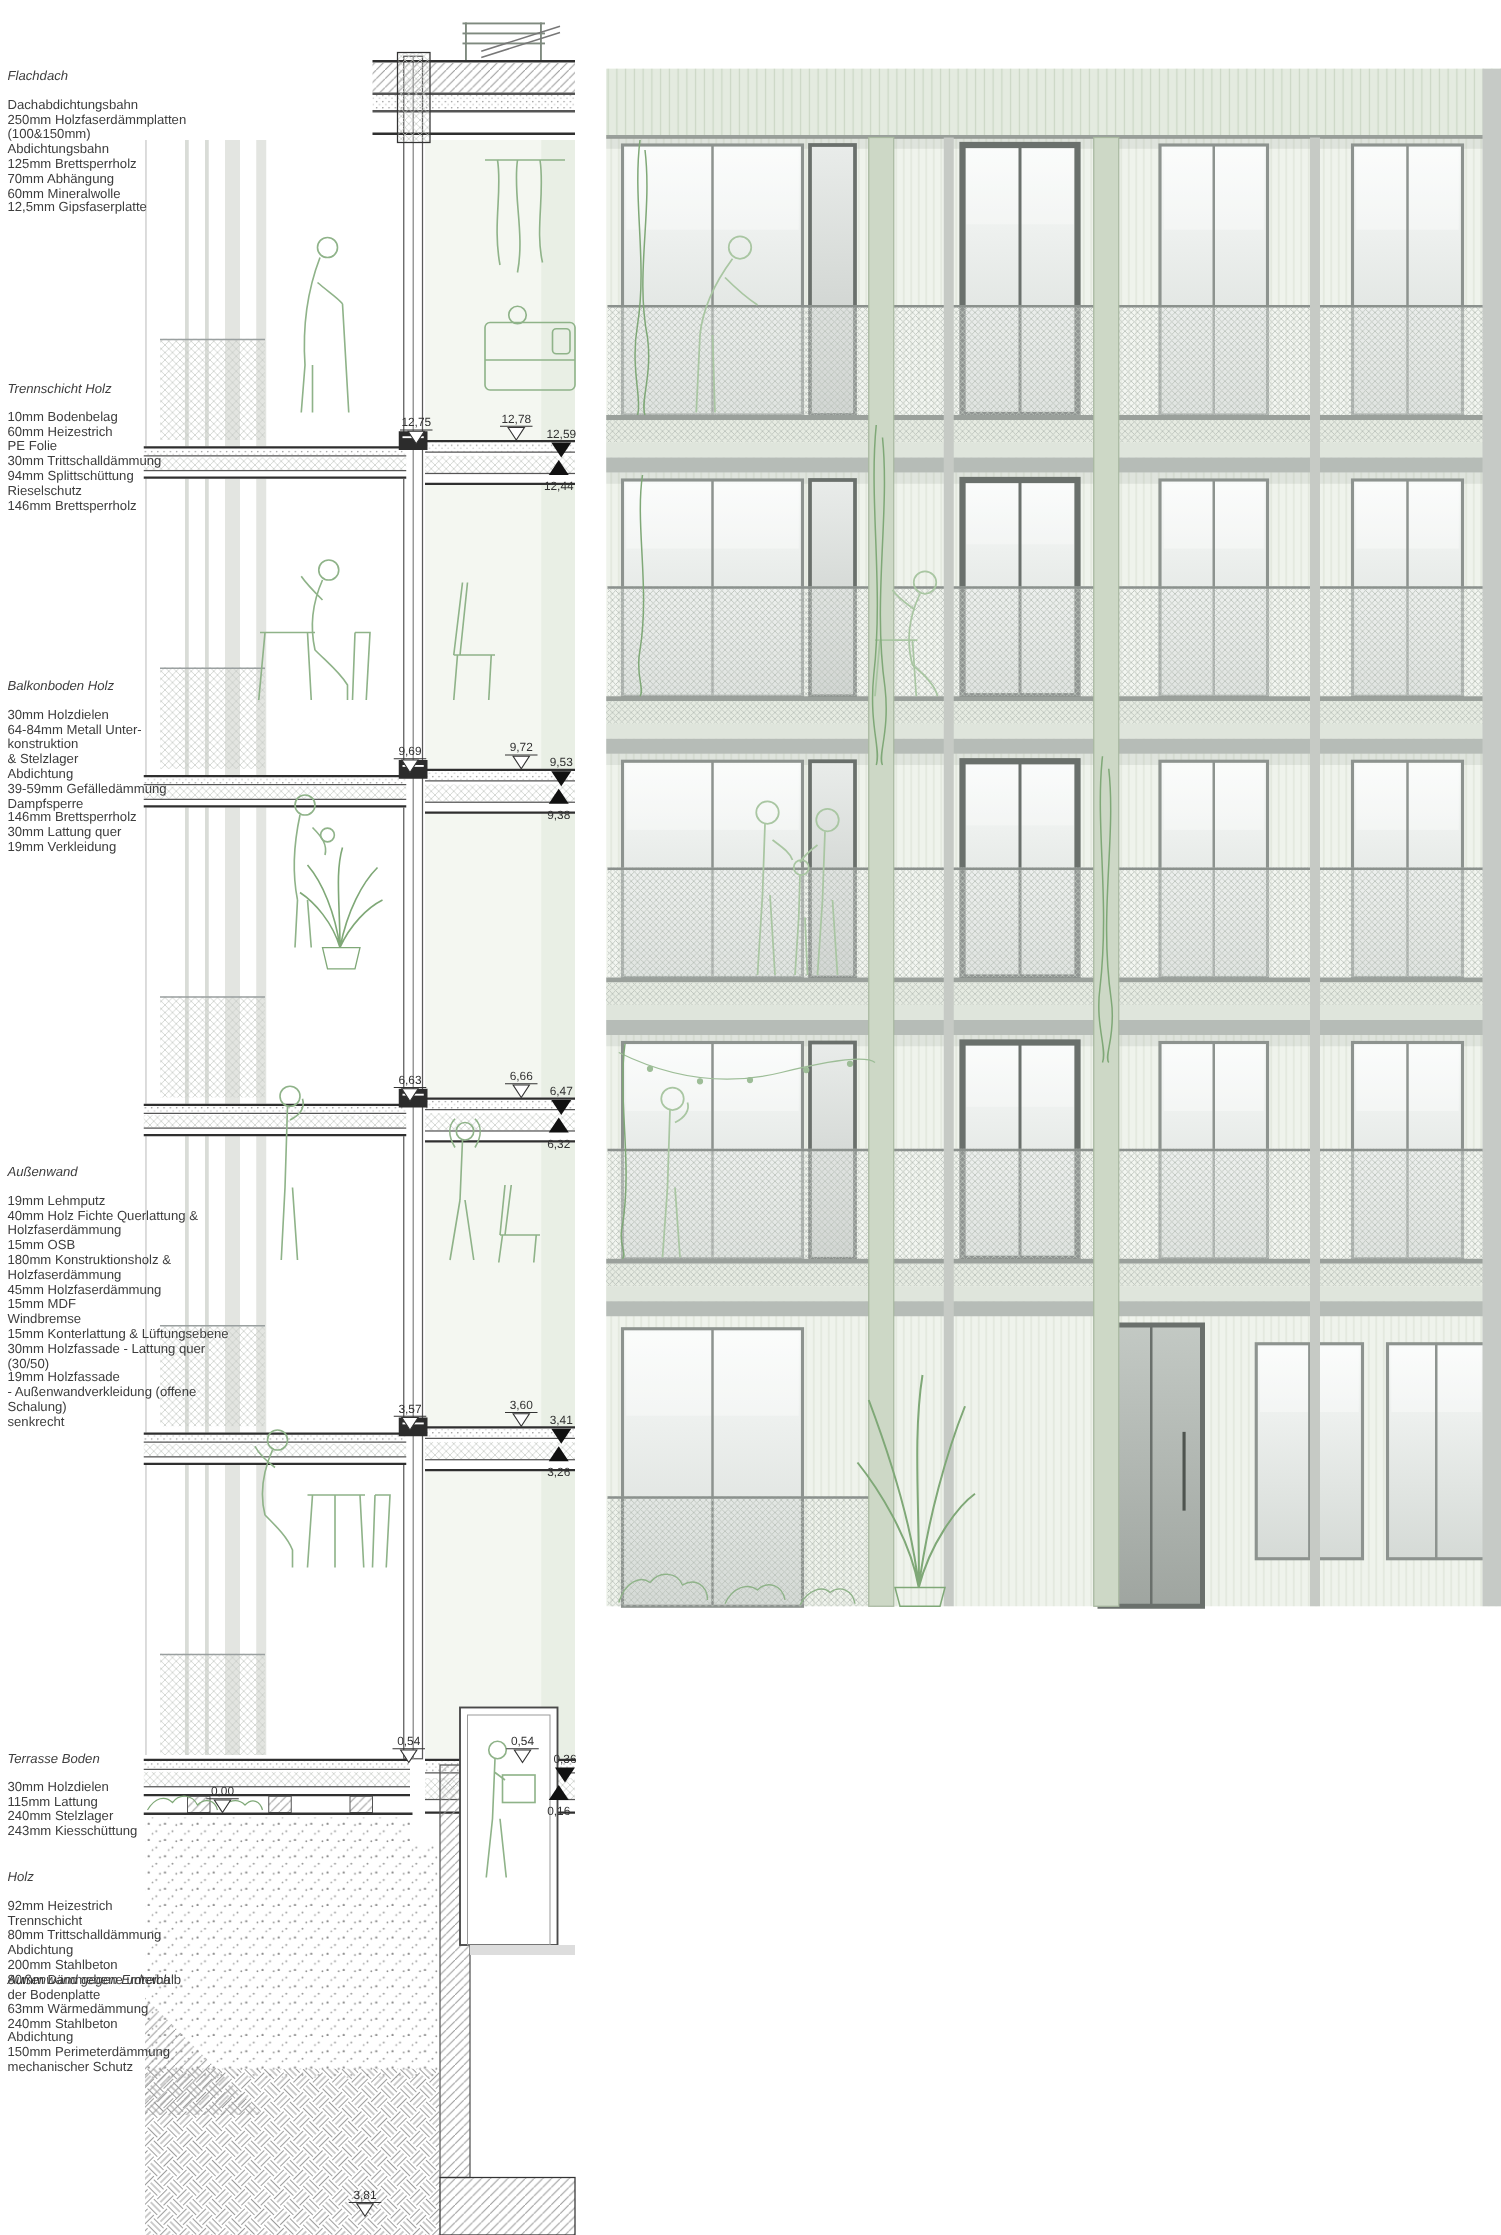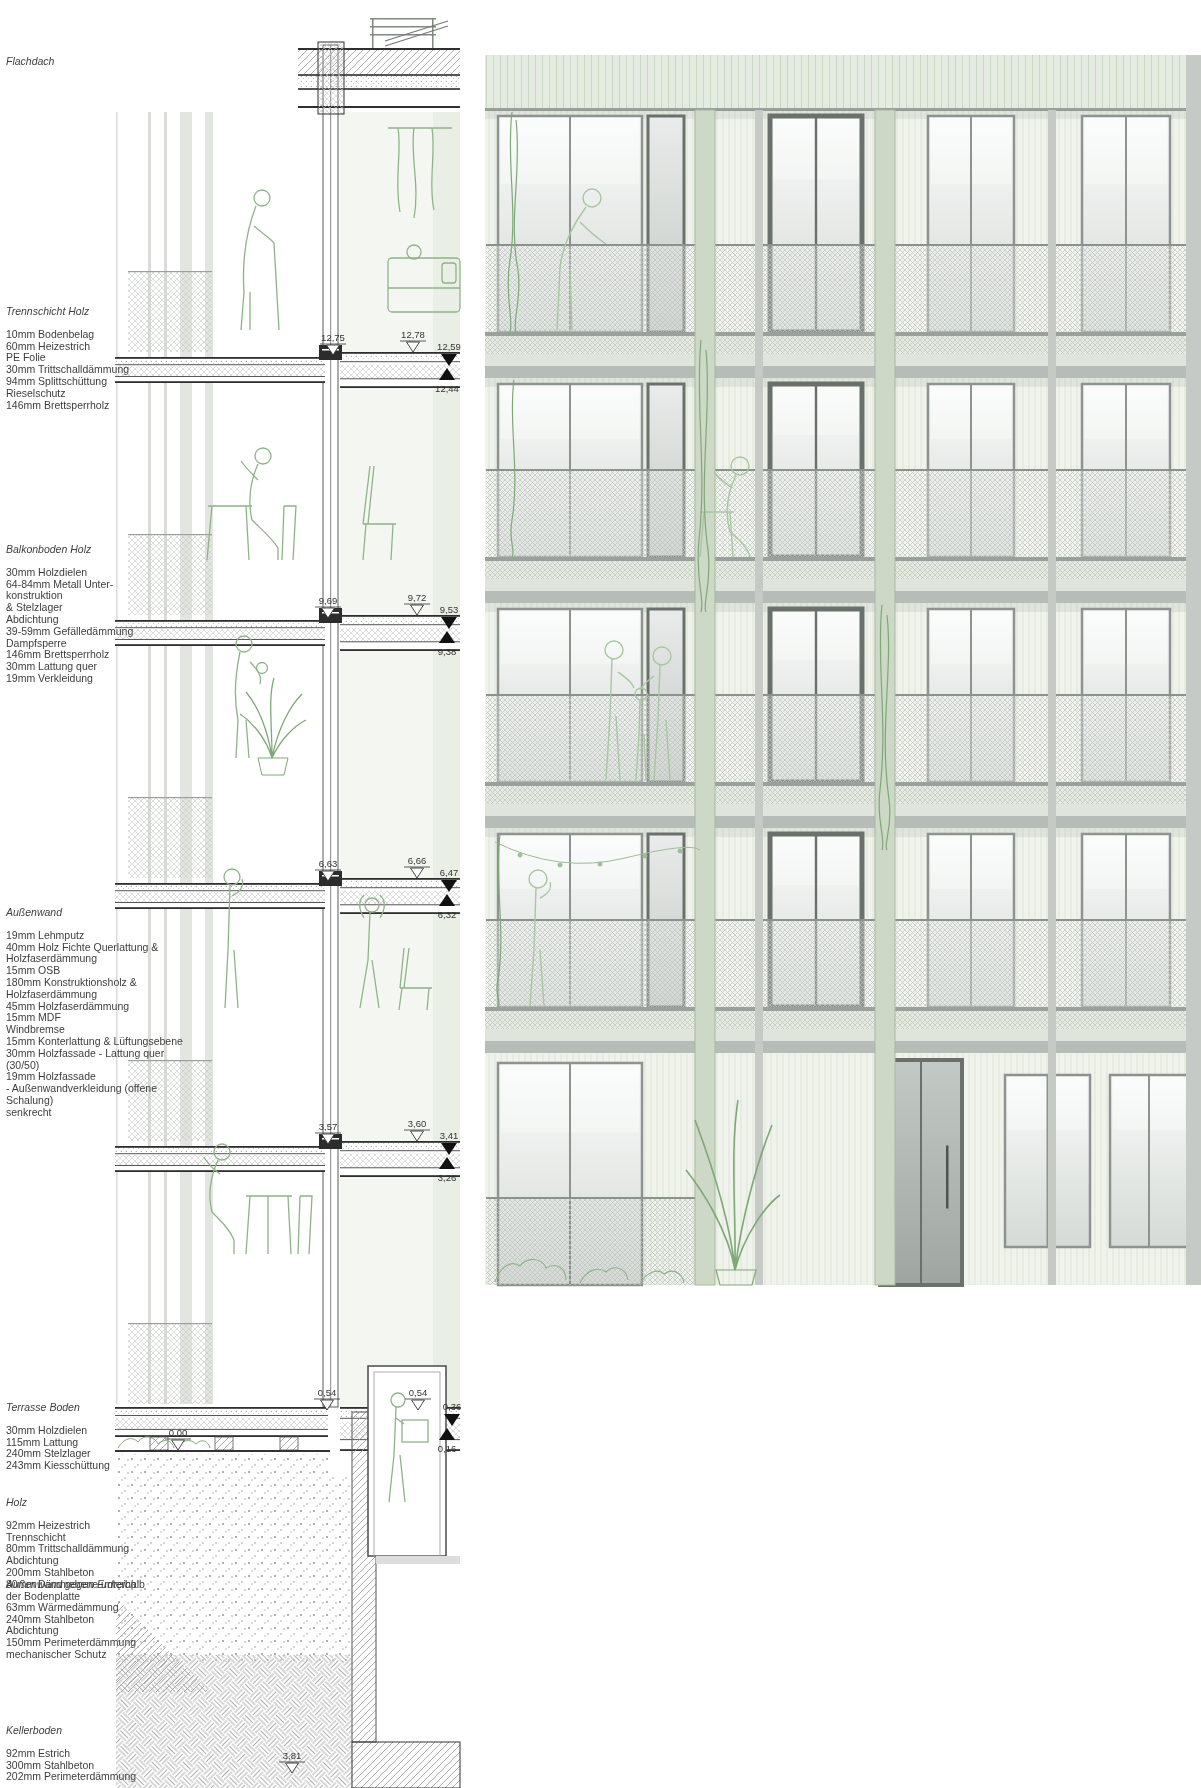--- a/index.html
+++ b/index.html
@@ -494,20 +494,28 @@
         <polygon points="171.5,1440 184.5,1440 178,1450" fill="#fff" stroke="#333" stroke-width="0.9"></polygon>
         <text x="292" y="1759" text-anchor="middle" font-size="9.5" fill="#333" class="marker-text">3,81</text>
         <line x1="279" y1="1762" x2="305" y2="1762" stroke="#333" stroke-width="0.8"></line>
         <polygon points="285.5,1763 298.5,1763 292,1773" fill="#fff" stroke="#333" stroke-width="0.9"></polygon>
       </g>
 </svg>
 
 <div class="annotations">
   <div class="ann" style="top:56px">
         <div class="ann-title">Flachdach</div>
+        <div class="ann-lines">Dachabdichtungsbahn
+250mm Holzfaserdämmplatten
+(100&amp;150mm)
+Abdichtungsbahn
+125mm Brettsperrholz
+70mm Abhängung
+60mm Mineralwolle
+12,5mm Gipsfaserplatte</div>
       </div>
   <div class="ann" style="top:306px">
         <div class="ann-title">Trennschicht Holz</div>
         <div class="ann-lines">10mm Bodenbelag
 60mm Heizestrich
 PE Folie
 30mm Trittschalldämmung
 94mm Splittschüttung
 Rieselschutz
 146mm Brettsperrholz</div>
@@ -518,21 +526,21 @@
 64-84mm Metall Unter-
 konstruktion
 &amp; Stelzlager
 Abdichtung
 39-59mm Gefälledämmung
 Dampfsperre
 146mm Brettsperrholz
 30mm  Lattung quer
 19mm Verkleidung</div>
       </div>
-  <div class="ann" style="top:907px">
+  <div class="ann" style="top:933px">
         <div class="ann-title">Außenwand</div>
         <div class="ann-lines">19mm Lehmputz
 40mm Holz Fichte Querlattung &amp;
 Holzfaserdämmung
 15mm OSB
 180mm Konstruktionsholz &amp;
 Holzfaserdämmung
 45mm Holzfaserdämmung
 15mm MDF
 Windbremse
@@ -560,21 +568,15 @@
 der Bodenplatte</div>
       </div>
   <div class="ann" style="top:1579px">
         <div class="ann-title">Außenwand gegen Erdreich</div>
         <div class="ann-lines">63mm Wärmedämmung
 240mm Stahlbeton
 Abdichtung
 150mm Perimeterdämmung
 mechanischer Schutz</div>
       </div>
-  <div class="ann" style="top:1725px">
-        <div class="ann-title">Kellerboden</div>
-        <div class="ann-lines">92mm Estrich
-300mm Stahlbeton
-202mm Perimeterdämmung</div>
-      </div>
 </div>
 
 </div>
 
 </body></html>

